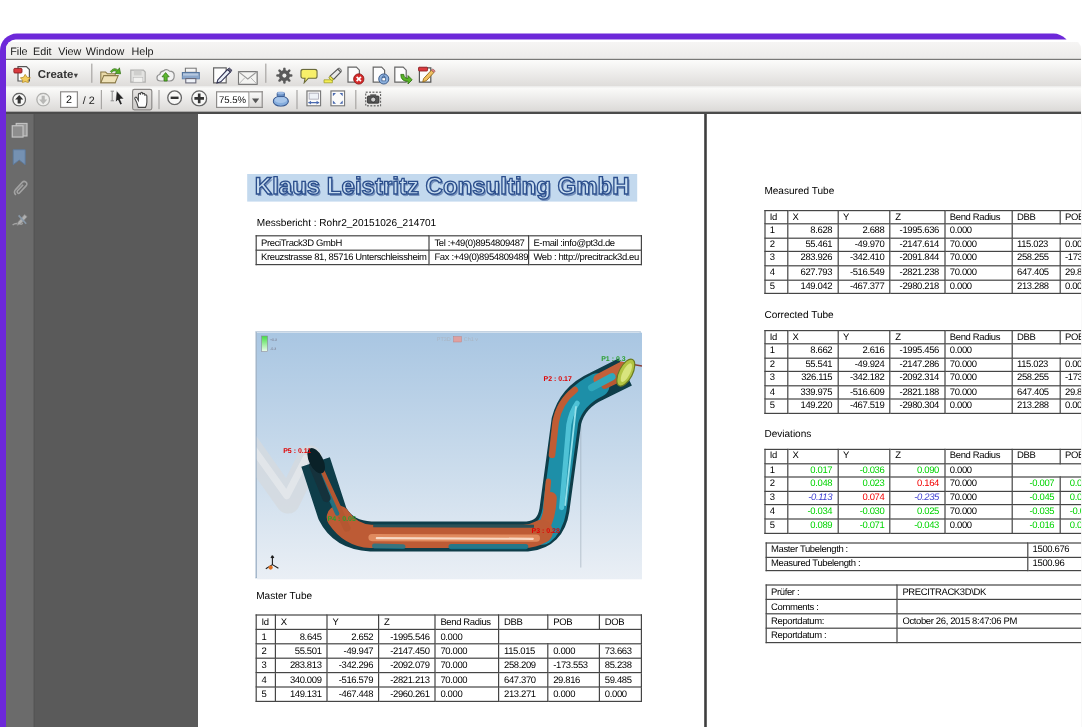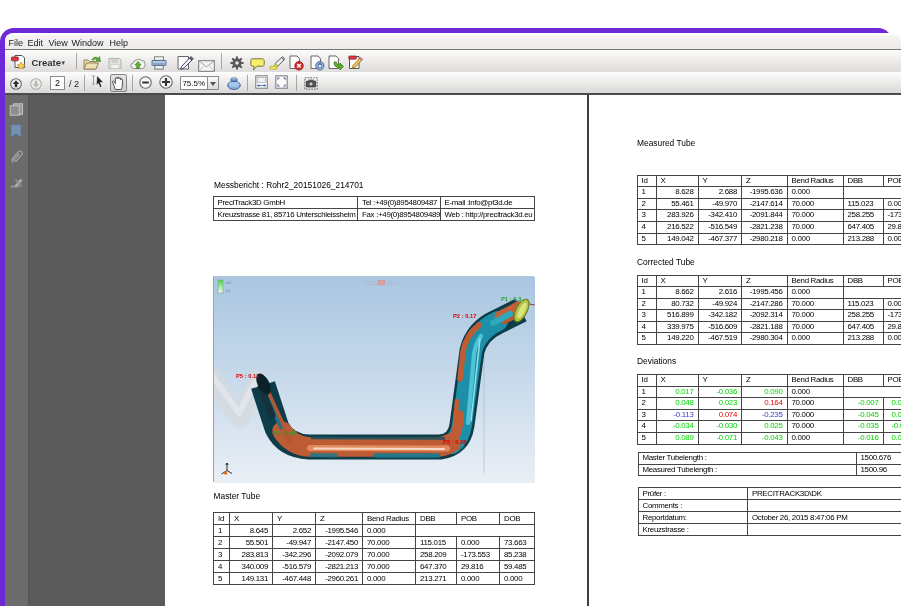--- a/index.html
+++ b/index.html
@@ -53,21 +53,21 @@
 .sico { position:absolute; left:4px; }
 
 .doctxt { position:absolute; font-size:8.4px; color:#000; white-space:nowrap; }
 table.rep { position:absolute; border-collapse:collapse; table-layout:fixed; }
 table.rep td { border:1px solid #454545; font-size:7.9px; letter-spacing:-0.3px; color:#000;
   padding:0 0 0 4px; white-space:nowrap; overflow:hidden; line-height:11px; height:11px; }
 table.t11 td { line-height:10.6px; height:10.6px; }
 table.rep td.r { text-align:right; padding:0 4px 0 0; }
 table.rep td.g { color:#00d400; }
 table.rep td.rd { color:#f20000; }
-table.rep td.bl { color:#3c3cd2; }
+table.rep td.bl { color:#3c3cd2;font-style:italic; }
 table.rep td.pb { padding:0 0 0 8px; text-align:left; }
 #viewport3d { position:absolute; left:48px; top:181px; width:321px; height:206px;
   border-left:1px solid #8ca4bd; border-top:1px solid #b6c8da;
   border-right:1px solid #c2d2e0; border-bottom:1px solid #c2d2e0; }
 #viewport3d svg { display:block; }
 #title { position:absolute; left:41px; top:50px; width:325px; height:23px;
   background:#c3d9ee; text-align:center; white-space:nowrap; }
 #title span { font-size:20px; font-weight:bold; letter-spacing:0px;
   color:#c8ddf0; -webkit-text-stroke:1.1px #2b4e8c;
   text-shadow:1.2px 1.2px 0 rgba(58,90,150,0.55); }
@@ -254,20 +254,21 @@
       <div class="sico" style="top:54px"><svg width="15" height="16">
         <path d="M 4.2,13.5 Q 2,11.3 4,9 L 9.5,3 Q 11,1.4 12.6,2.8 Q 14.2,4.2 12.7,5.9 L 7.4,11.7 Q 6.6,12.6 5.7,11.8 Q 4.8,11 5.6,10 L 10.3,4.9" fill="none" stroke="#a2a2a2" stroke-width="1.3"></path>
       </svg></div>
       <div class="sico" style="top:81.5px"><svg width="16" height="14">
         <path d="M 1.5,10.5 Q 4,8.5 6,9.5 Q 8.5,10.5 10,9" fill="none" stroke="#a2a2a2" stroke-width="1.2"></path>
         <path d="M 6,8 L 11.5,1.8 L 13.6,3.6 L 8.2,9.8 L 5.2,10.7 Z" fill="#b0b0b0" stroke="#888" stroke-width="0.7"></path>
         <path d="M 12.8,9.5 L 6.5,2.5" stroke="#8898a8" stroke-width="1.4"></path>
       </svg></div>
     </div>
     <div id="pageL">
+      <div id="title"><span>Klaus Leistritz Consulting GmbH</span></div>
       <div class="doctxt" style="left:49px;top:84.5px">Messbericht : Rohr2_20151026_214701</div>
       <table class="rep" style="left:47.5px;top:101px;width:321px">
         <colgroup>
               <col style="width:144.5px">
               <col style="width:82.5px">
               <col style="width:94px">
             </colgroup>
         <tbody>
               <tr>
                 <td>PreciTrack3D GmbH</td>
@@ -420,21 +421,21 @@
                 <td>0.000</td>
                 <td>213.271</td>
                 <td>0.000</td>
                 <td>0.000</td>
               </tr>
       </tbody>
           </table>
     </div>
     <div id="pagediv"></div>
     <div id="pageR">
-      <div class="doctxt" style="left:48.5px;top:43px">Measured Tube</div>
+      <div class="doctxt" style="left:48.5px;top:59px">Measured Tube</div>
       <table class="rep t11" style="left:48px;top:79.7px;width:324px">
         <colgroup>
               <col style="width:19px">
               <col style="width:42px">
               <col style="width:43.5px">
               <col style="width:45.5px">
               <col style="width:56px">
               <col style="width:40px">
               <col style="width:43px">
             </colgroup>
@@ -469,21 +470,21 @@
                 <td>3</td>
                 <td class="r">283.926</td>
                 <td class="r">-342.410</td>
                 <td class="r">-2091.844</td>
                 <td>70.000</td>
                 <td>258.255</td>
                 <td>-173.454</td>
               </tr>
         <tr>
                 <td>4</td>
-                <td class="r">216.522</td>
+                <td class="r">627.793</td>
                 <td class="r">-516.549</td>
                 <td class="r">-2821.238</td>
                 <td>70.000</td>
                 <td>647.405</td>
                 <td>29.871</td>
               </tr>
         <tr>
                 <td>5</td>
                 <td class="r">149.042</td>
                 <td class="r">-467.377</td>
@@ -518,30 +519,30 @@
         <tr>
                 <td>1</td>
                 <td class="r">8.662</td>
                 <td class="r">2.616</td>
                 <td class="r">-1995.456</td>
                 <td>0.000</td>
                 <td colspan="3"></td>
               </tr>
         <tr>
                 <td>2</td>
-                <td class="r">80.732</td>
+                <td class="r">55.541</td>
                 <td class="r">-49.924</td>
                 <td class="r">-2147.286</td>
                 <td>70.000</td>
                 <td>115.023</td>
                 <td>0.000</td>
               </tr>
         <tr>
                 <td>3</td>
-                <td class="r">516.899</td>
+                <td class="r">326.115</td>
                 <td class="r">-342.182</td>
                 <td class="r">-2092.314</td>
                 <td>70.000</td>
                 <td>258.255</td>
                 <td>-173.454</td>
               </tr>
         <tr>
                 <td>4</td>
                 <td class="r">339.975</td>
                 <td class="r">-516.609</td>
@@ -656,21 +657,21 @@
               </tr>
         <tr>
                 <td>Comments :</td>
                 <td></td>
               </tr>
         <tr>
                 <td>Reportdatum:</td>
                 <td>October 26, 2015 8:47:06 PM</td>
               </tr>
         <tr>
-                <td>Kreuzstrasse :</td>
+                <td>Reportdatum :</td>
                 <td></td>
               </tr>
       </tbody>
           </table>
     </div>
   </div>
 </div>
 </div>
 
 </body></html>

